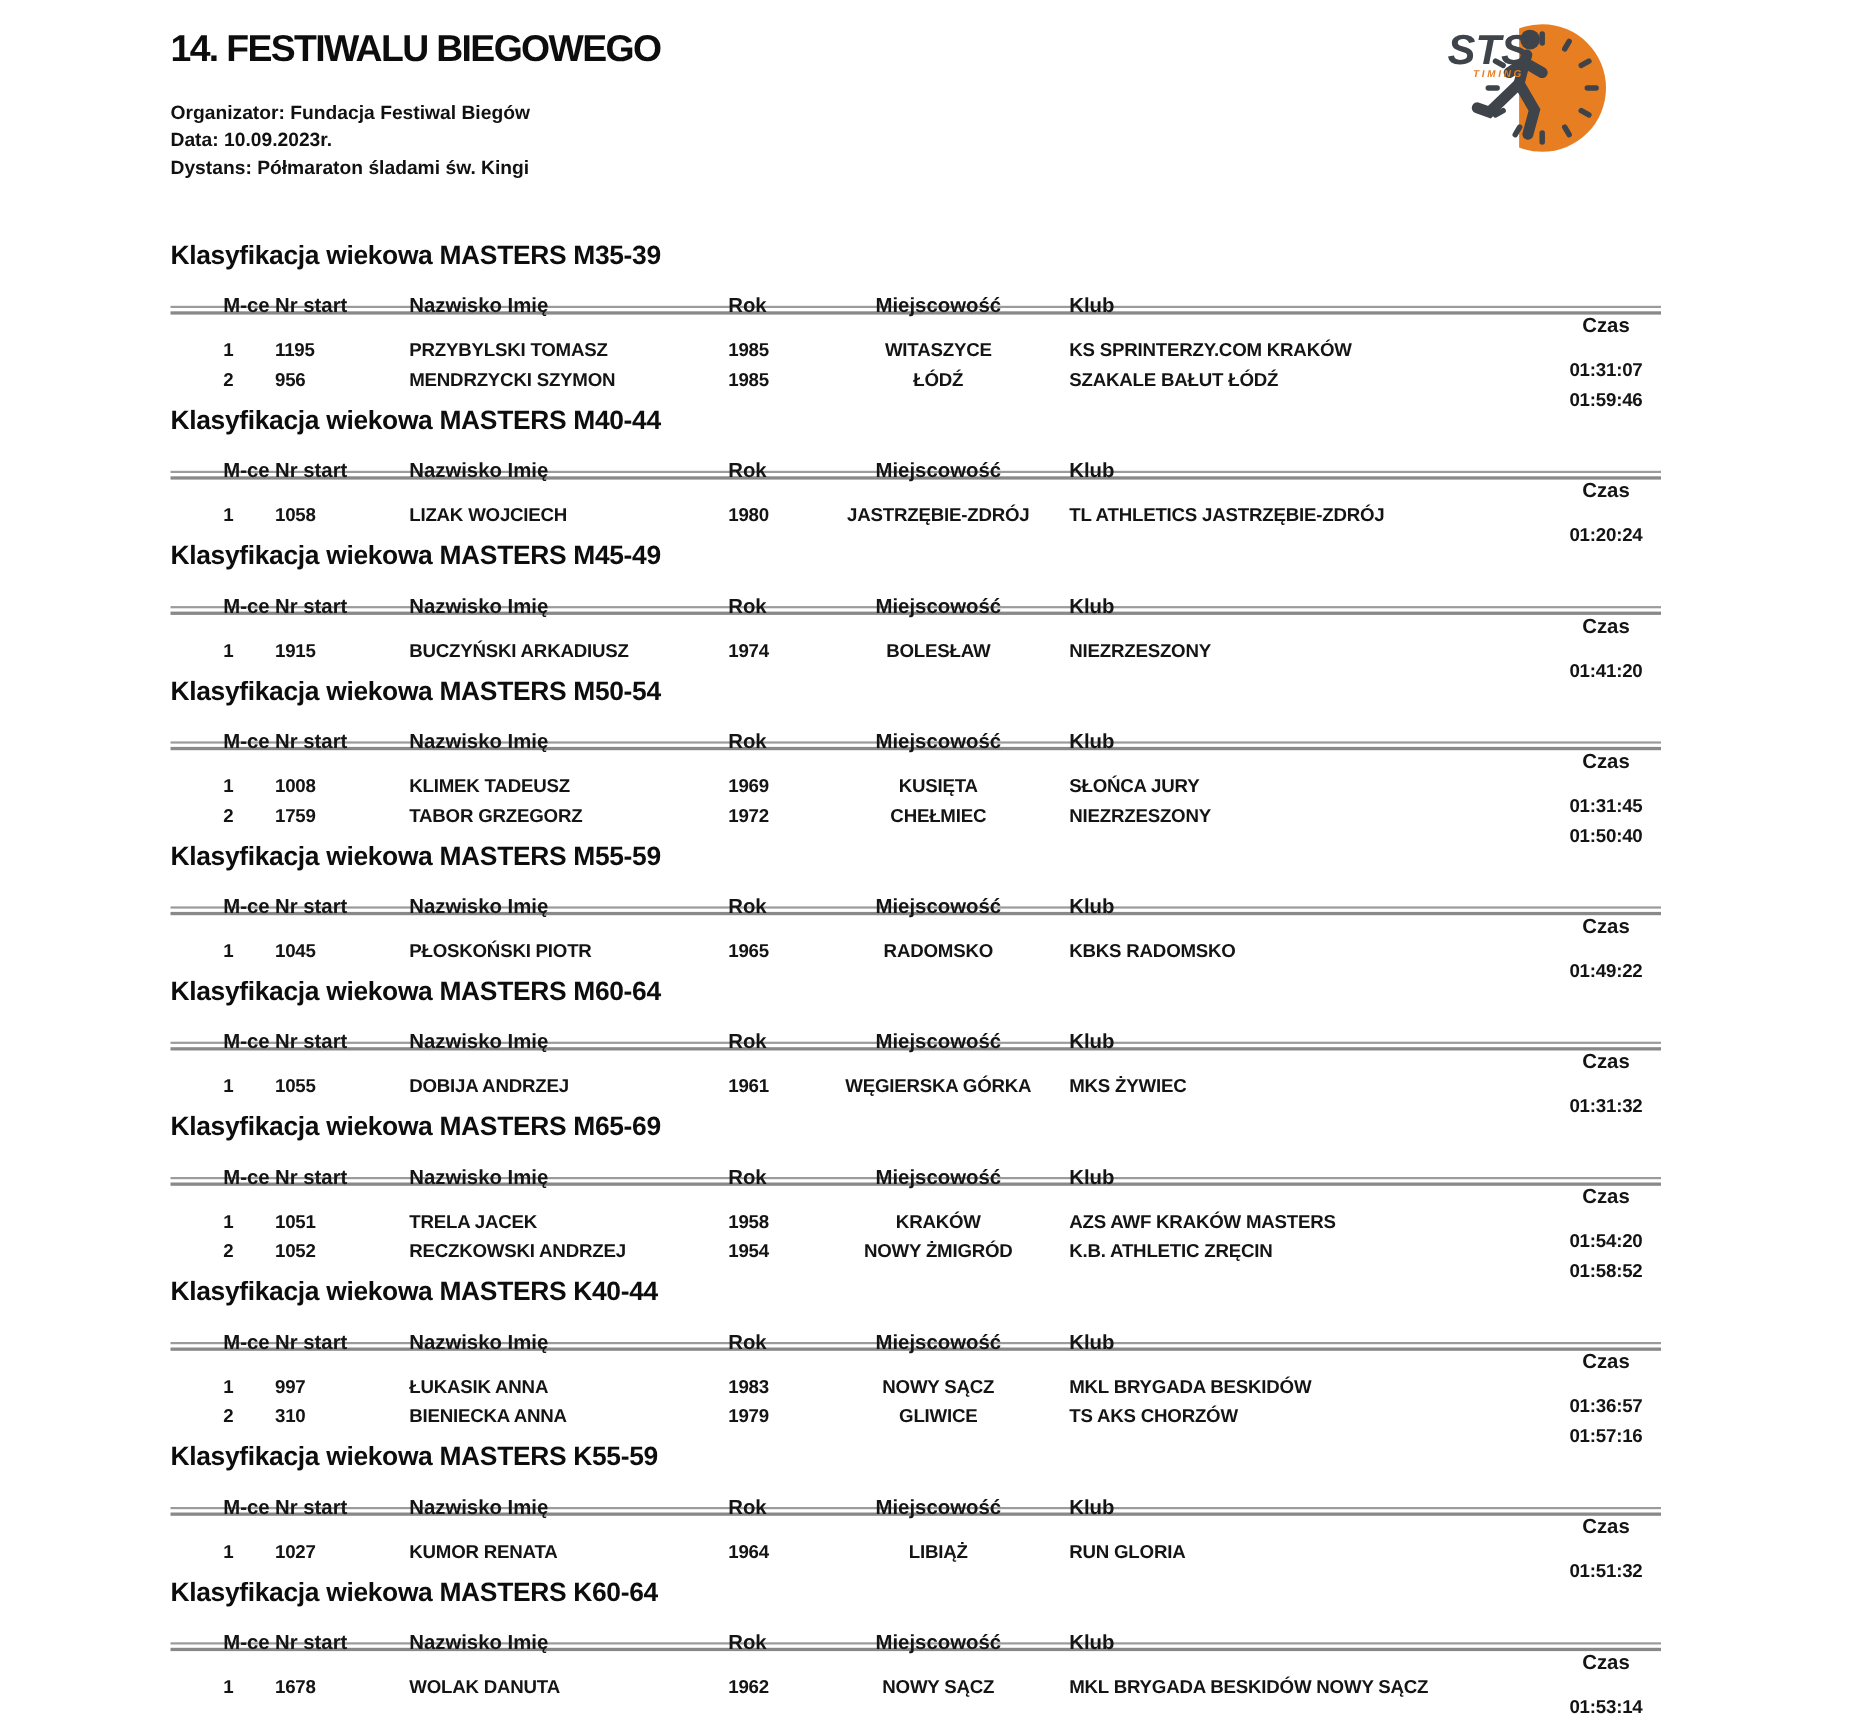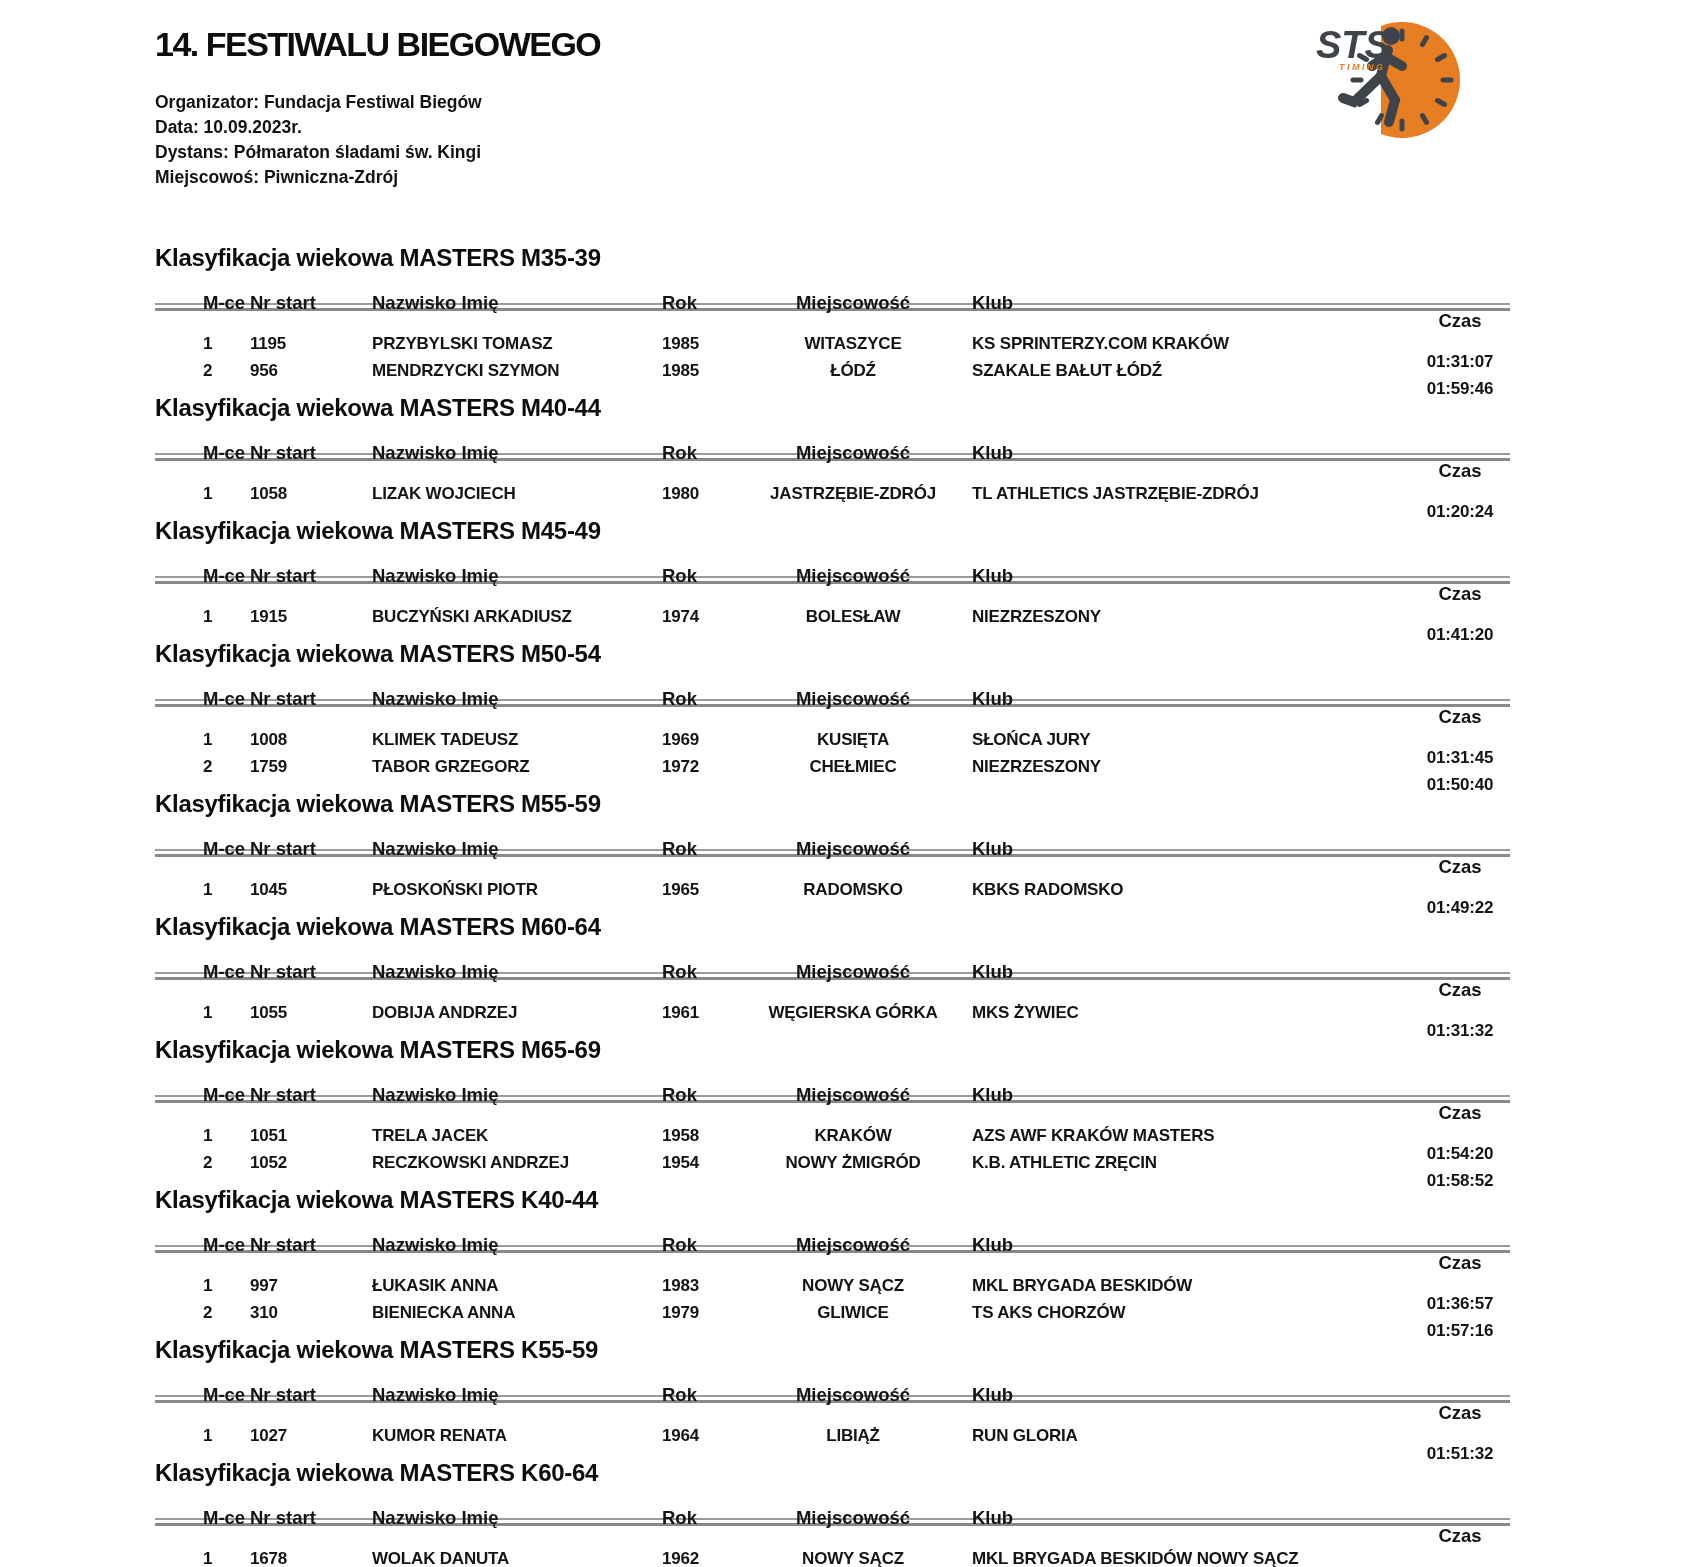--- a/index.html
+++ b/index.html
@@ -48,21 +48,20 @@
 <body>
 
 <div class="page">
 
   <h1 class="title">14. FESTIWALU BIEGOWEGO</h1>
 
   <div class="meta">
     <div>Organizator: Fundacja Festiwal Biegów</div>
     <div>Data: 10.09.2023r.</div>
     <div>Dystans: Półmaraton śladami św. Kingi</div>
-    <div>Miejscowoś: Piwniczna-Zdrój</div>
   </div>
 
   <div class="results">
   <section>
     <h2 class="section-title">Klasyfikacja wiekowa MASTERS M35-39</h2>
     <div class="tbl">
       <div class="thead">
             <div class="cell c0">M-ce</div>
             <div class="cell c1">Nr start</div>
             <div class="cell c2">Nazwisko Imię</div>

